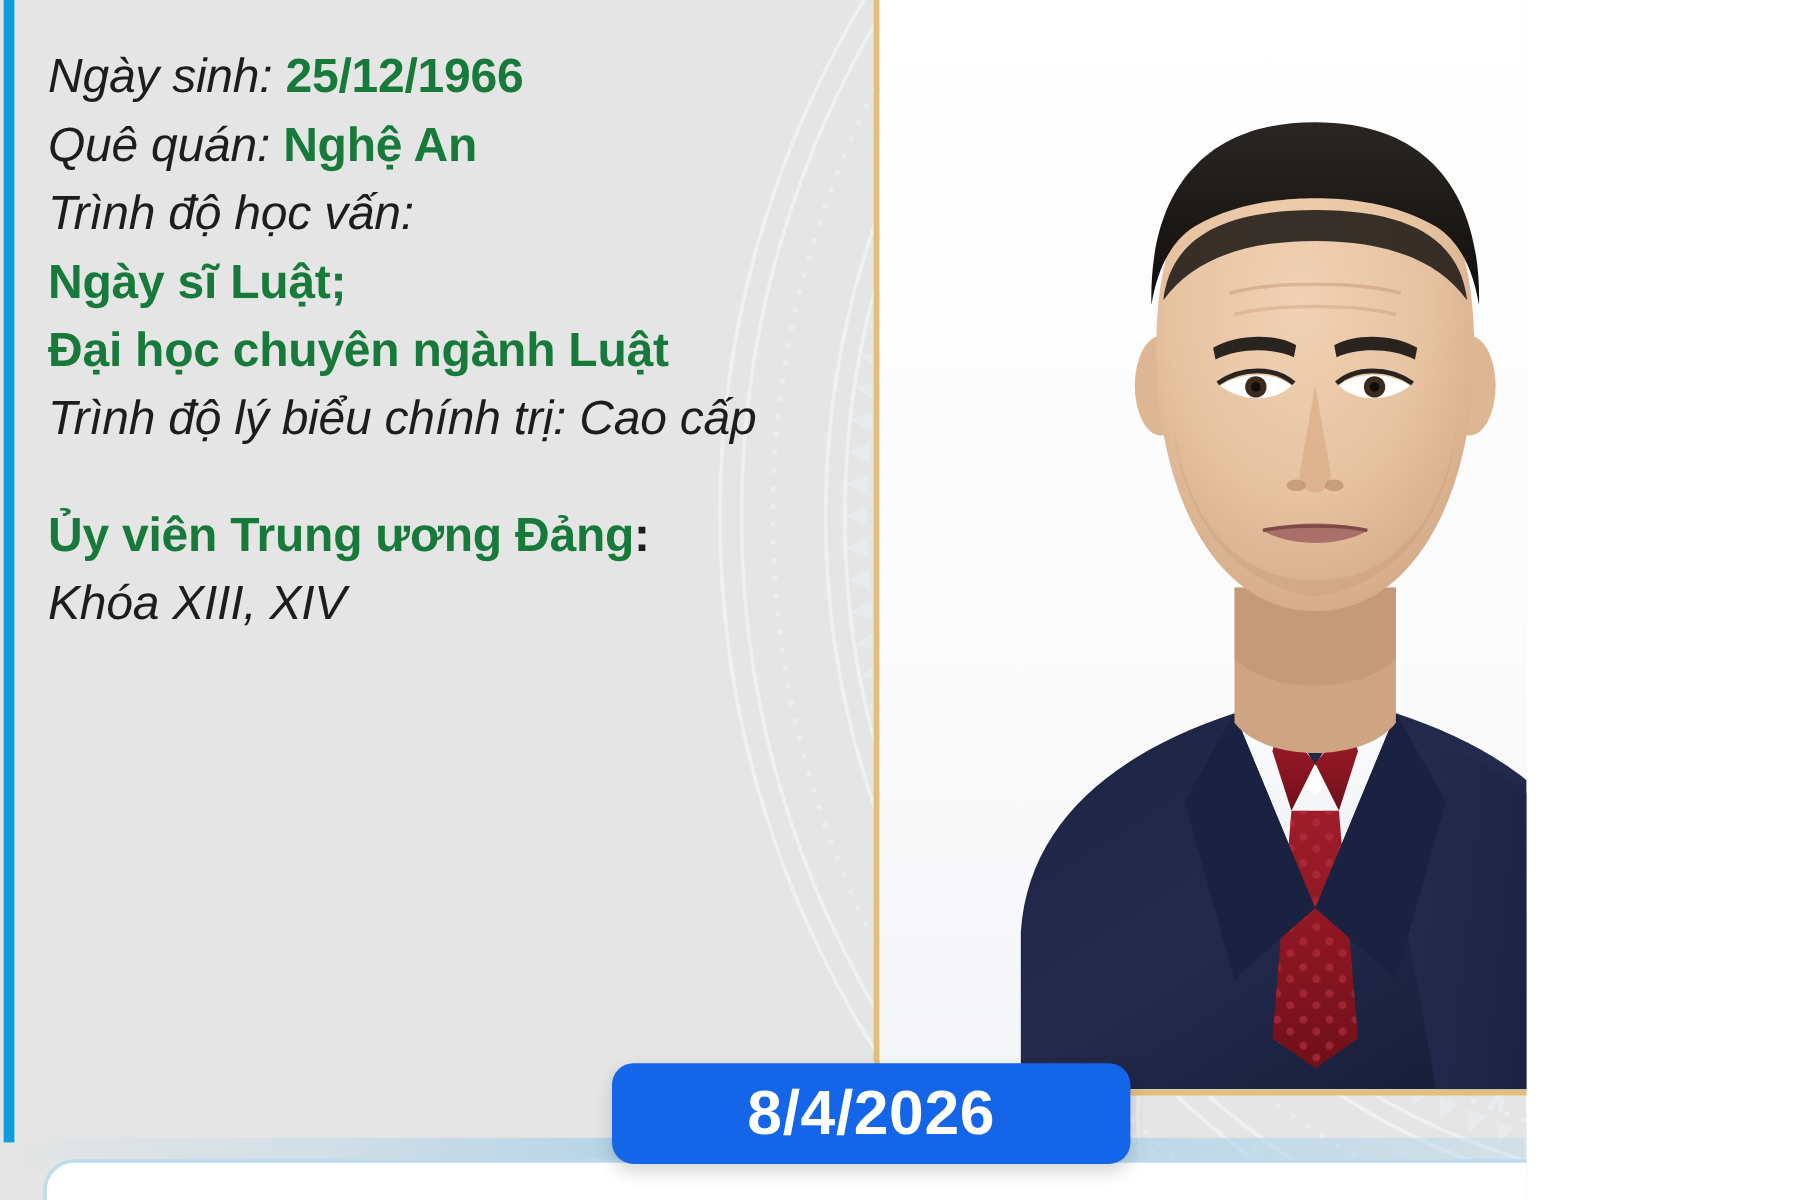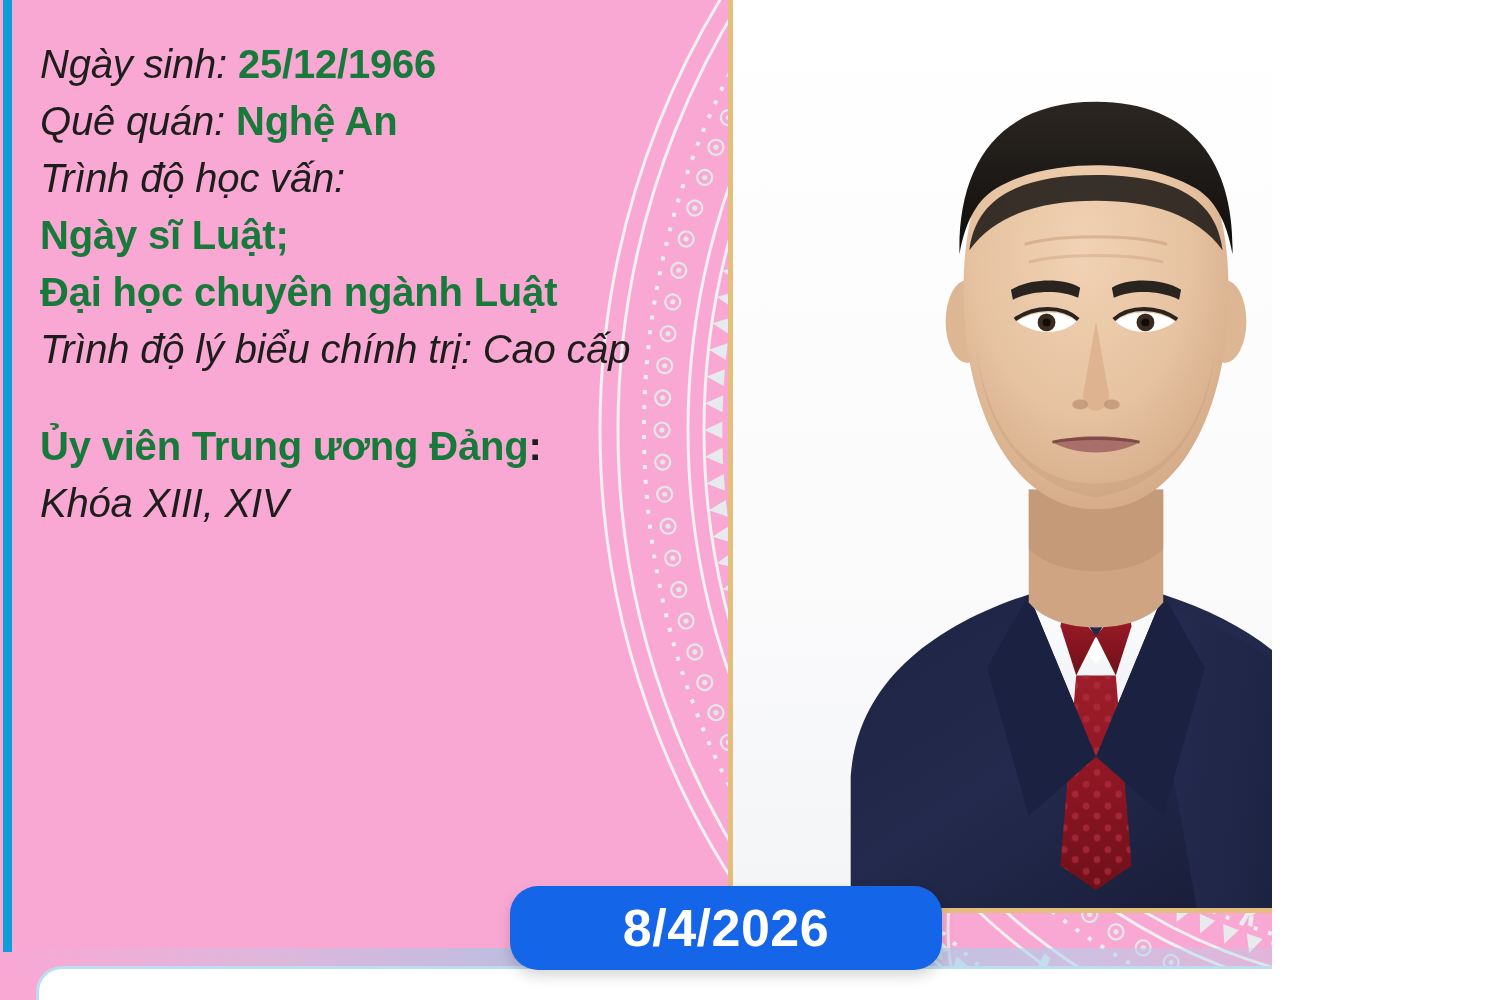--- a/index.html
+++ b/index.html
@@ -8,21 +8,21 @@
     width:1500px;height:1000px;overflow:hidden;
     background:#ffffff;
     font-family:"Liberation Sans","DejaVu Sans",sans-serif;
     position:relative;
   }
 
   
   #canvas{
     position:absolute;inset:0;
     width:1272px;height:1000px;
-    background:#f9a8d4;
+    background:#e5e5e5;
     overflow:hidden;
   }
 
   
   #drum-pattern{
     position:absolute;
     left:0;top:0;width:1500px;height:1000px;
     pointer-events:none;
     z-index:1;
   }
@@ -92,21 +92,21 @@
     position:absolute;inset:0;
     width:100%;height:100%;
     display:block;
   }
 
   
   #date-badge{
     position:absolute;
     left:510px;top:886px;
     width:432px;height:84px;
-    border-radius:28px;
+    border-radius:18px;
     display:flex;align-items:center;justify-content:center;
     z-index:8;
     box-shadow:0 6px 14px rgba(0,0,0,.16);
   }
   #date-badge .date-text{
     font-size:52px;font-weight:700;color:#ffffff;
     letter-spacing:.5px;line-height:1;
     font-family:"Liberation Sans","DejaVu Sans",sans-serif;
   }
 </style>

